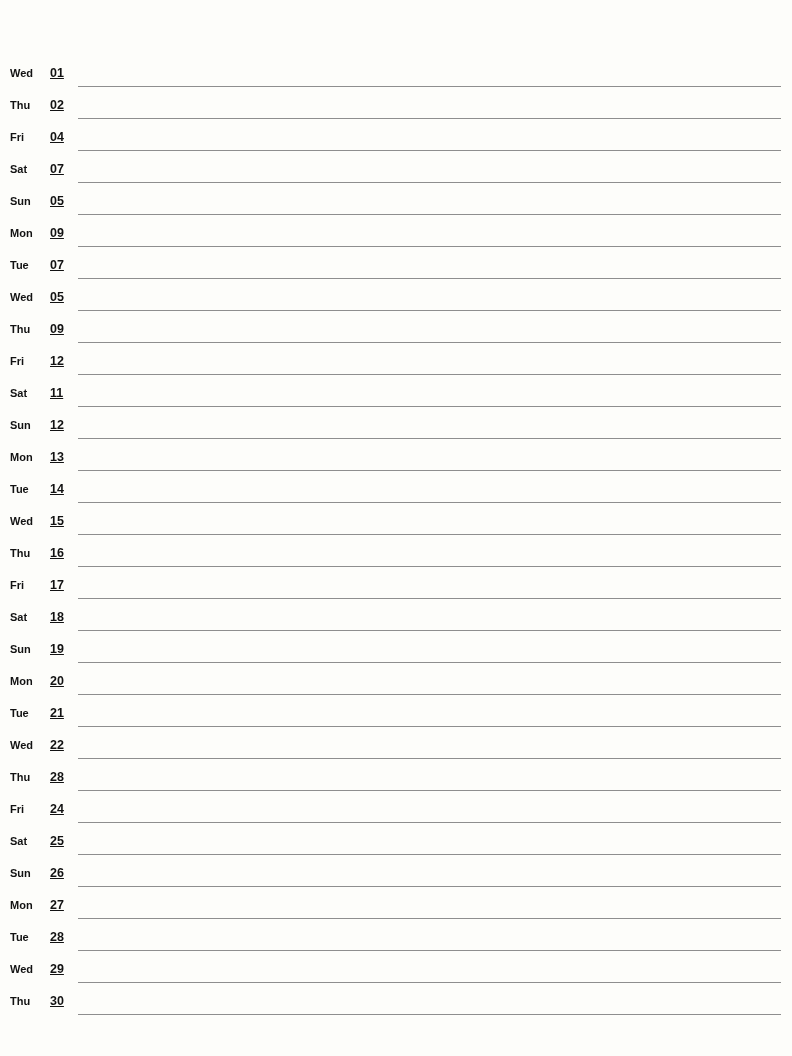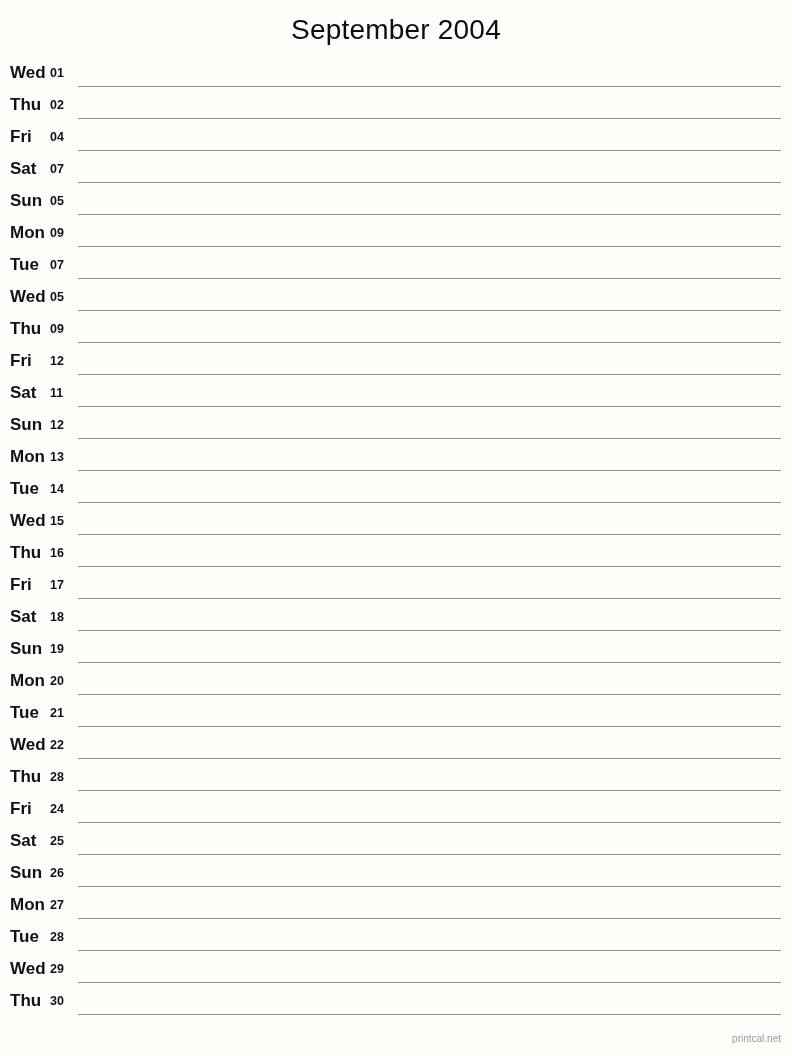--- a/index.html
+++ b/index.html
@@ -59,35 +59,36 @@
     position: absolute;
     left: 0;
     top: 0;
     width: 78px;
     height: 32px;
   }
   .weekday {
     position: absolute;
     left: 10px;
     top: 6px;
-    font-size: 17px;
+    font-size: 11px;
     font-weight: bold;
     color: #121212;
     line-height: 14px;
     white-space: nowrap;
   }
   .daynum {
     position: absolute;
     left: 50px;
     top: 6px;
     font-size: 12.5px;
     font-weight: bold;
     color: #121212;
     line-height: 14px;
     white-space: nowrap;
+    text-decoration: underline;
   }
   .write-line {
     position: absolute;
     left: 78px;
     right: 11px;
     bottom: 5px;
     height: 0;
     border-bottom: 1px solid #8e8e8e;
   }
 
@@ -108,23 +109,20 @@
     color: #9b9b9b;
     line-height: 14px;
     white-space: nowrap;
   }
 </style>
 </head>
 <body>
 
 <div class="page">
 
-  <div class="title-bar">
-    <h1 class="page-title">September 2004</h1>
-  </div>
 
   <div class="day-list">
       <div class="day-row">
         <div class="day-labels">
           <span class="weekday">Wed</span>
           <span class="daynum">01</span>
         </div>
         <div class="write-line"></div>
       </div>
       <div class="day-row">
@@ -325,17 +323,14 @@
       </div>
       <div class="day-row">
         <div class="day-labels">
           <span class="weekday">Thu</span>
           <span class="daynum">30</span>
         </div>
         <div class="write-line"></div>
       </div>
     </div>
 
-  <div class="footer">
-    <span class="footer-credit">printcal.net</span>
-  </div>
 
 </div>
 
 </body></html>

